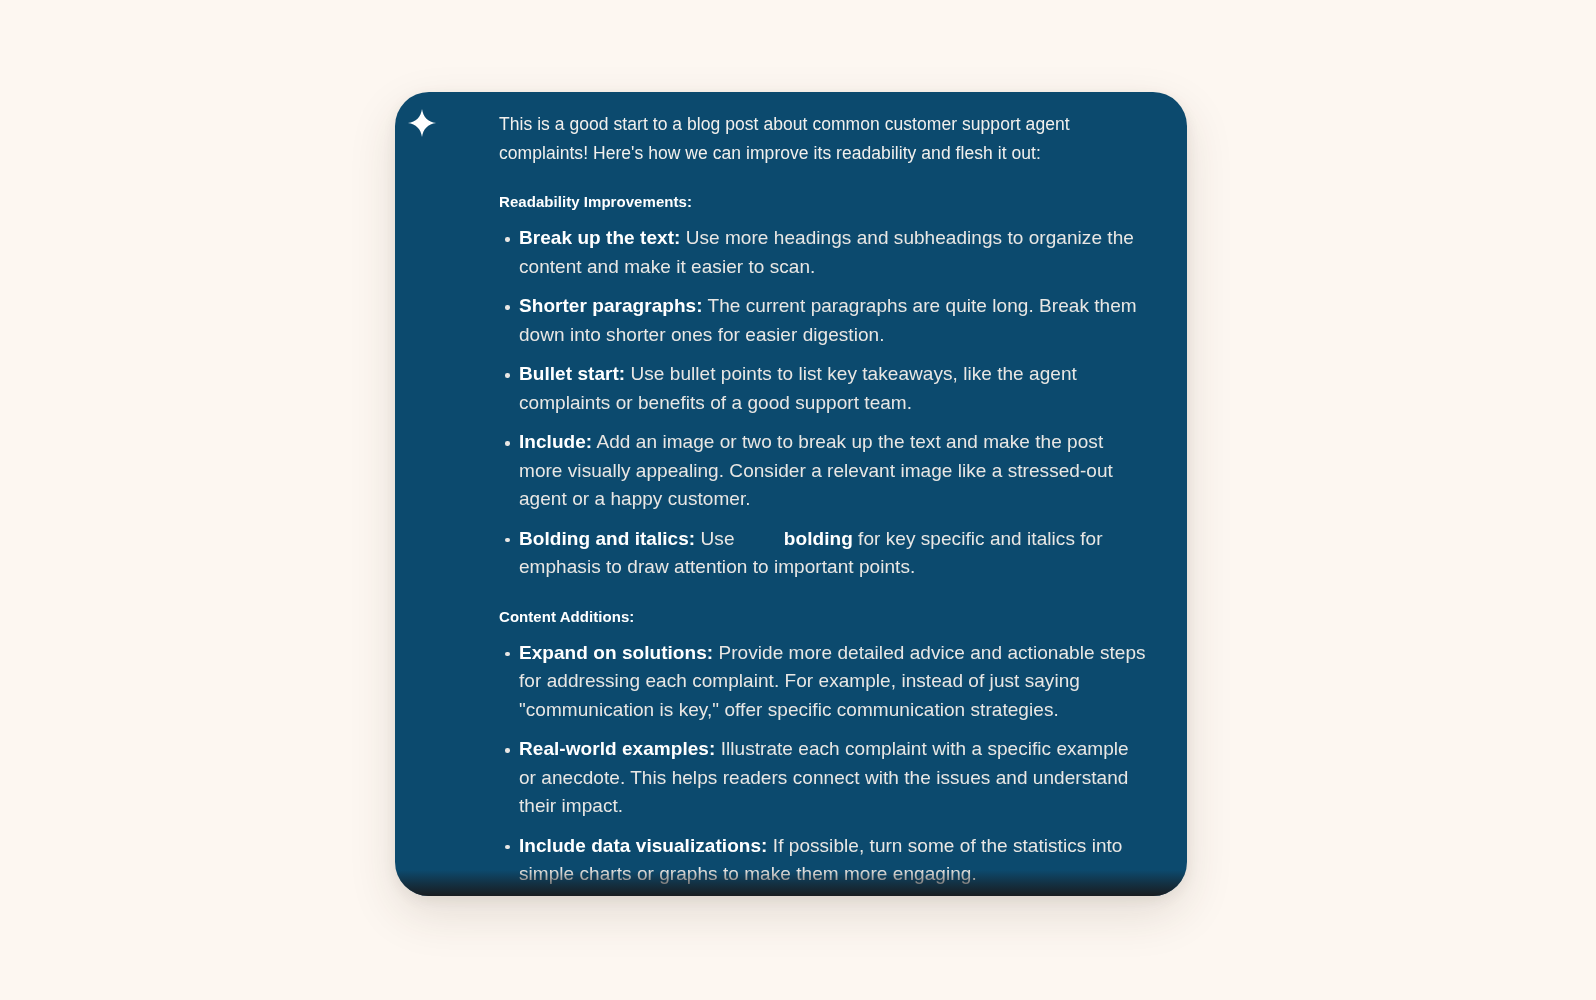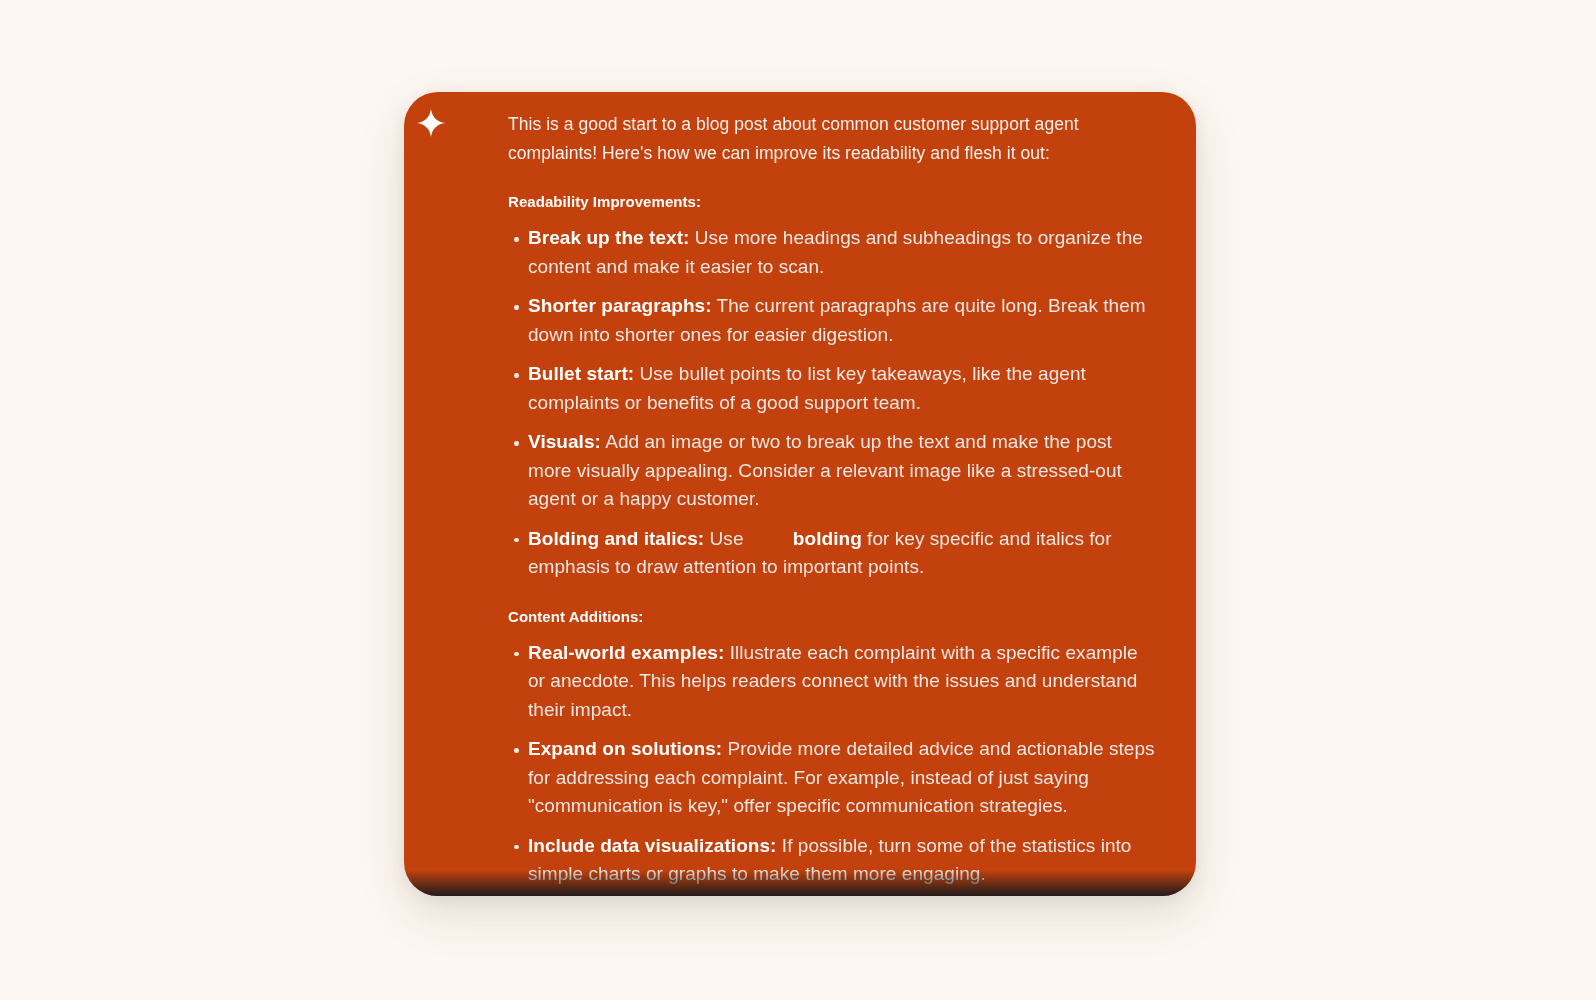--- a/index.html
+++ b/index.html
@@ -18,25 +18,25 @@
 
   .stage {
     position: relative;
     width: 1596px;
     height: 1000px;
   }
 
   
   .response-card {
     position: absolute;
-    left: 404px;
+    left: 395px;
     top: 92px;
     width: 792px;
     height: 804px;
-    background: #c2410c;
+    background: #0c4a6e;
     border-radius: 34px;
     box-shadow: 0 18px 48px rgba(60, 45, 30, 0.13),
                 0 4px 14px rgba(60, 45, 30, 0.07);
     overflow: hidden;
   }
 
   .card-inner {
     position: absolute;
     left: 0;
     top: 0;
@@ -157,35 +157,35 @@
         <li class="bullet-item">
           <span class="lead">Break up the text:</span><span> Use more headings and subheadings to organize the content and make it easier to scan.</span>
         </li>
         <li class="bullet-item">
           <span class="lead">Shorter paragraphs:</span><span> The current paragraphs are quite long. Break them down into shorter ones for easier digestion.</span>
         </li>
         <li class="bullet-item">
           <span class="lead">Bullet start:</span><span> Use bullet points to list key takeaways, like the agent complaints or benefits of a good support team.</span>
         </li>
         <li class="bullet-item">
-          <span class="lead">Visuals:</span><span> Add an image or two to break up the text and make the post more visually appealing. Consider a relevant image like a stressed-out agent or a happy customer.</span>
+          <span class="lead">Include:</span><span> Add an image or two to break up the text and make the post more visually appealing. Consider a relevant image like a stressed-out agent or a happy customer.</span>
         </li>
         <li class="bullet-item">
           <span class="lead">Bolding and italics:</span><span> Use </span><span class="strong-inline">bolding</span><span> for key specific and </span><span class="em">italics</span><span> for emphasis to draw attention to important points.</span>
         </li>
       </ul>
 
       <h3 class="section-heading">Content Additions:</h3>
 
       <ul class="bullet-list trailing">
         <li class="bullet-item">
-          <span class="lead">Real-world examples:</span><span> Illustrate each complaint with a specific example or anecdote. This helps readers connect with the issues and understand their impact.</span>
+          <span class="lead">Expand on solutions:</span><span> Provide more detailed advice and actionable steps for addressing each complaint. For example, instead of just saying "communication is key," offer specific communication strategies.</span>
         </li>
         <li class="bullet-item">
-          <span class="lead">Expand on solutions:</span><span> Provide more detailed advice and actionable steps for addressing each complaint. For example, instead of just saying "communication is key," offer specific communication strategies.</span>
+          <span class="lead">Real-world examples:</span><span> Illustrate each complaint with a specific example or anecdote. This helps readers connect with the issues and understand their impact.</span>
         </li>
         <li class="bullet-item">
           <span class="lead">Include data visualizations:</span><span> If possible, turn some of the statistics into simple charts or graphs to make them more engaging.</span>
         </li>
 
       </ul>
 
     </div>
 
     <div class="bottom-fade"></div>

